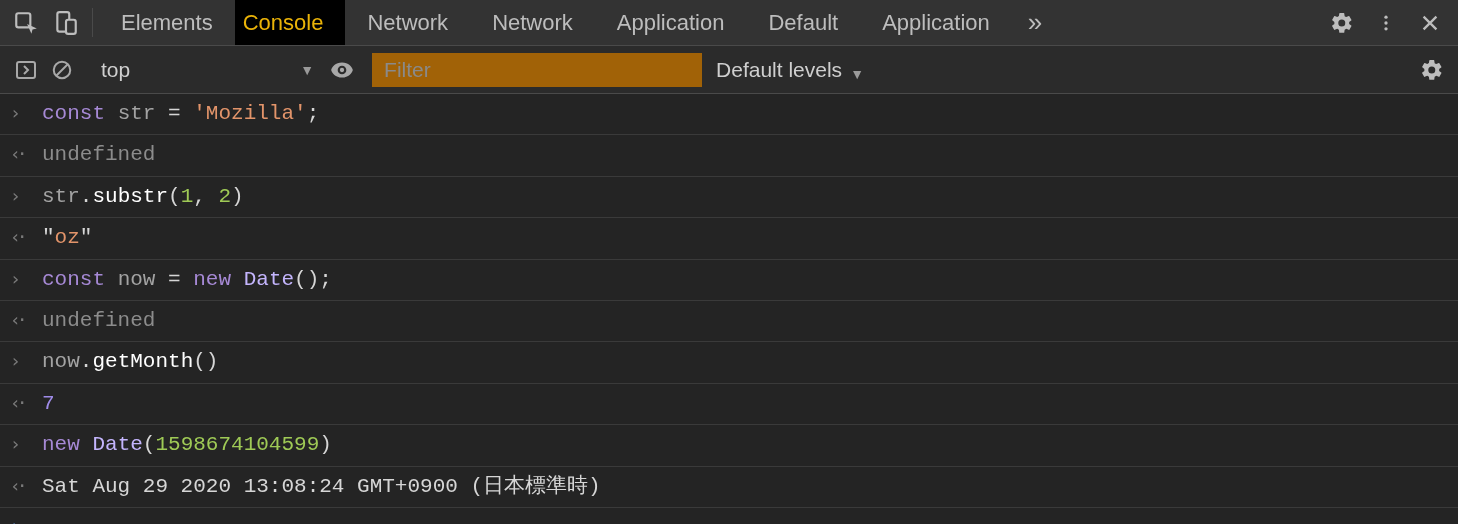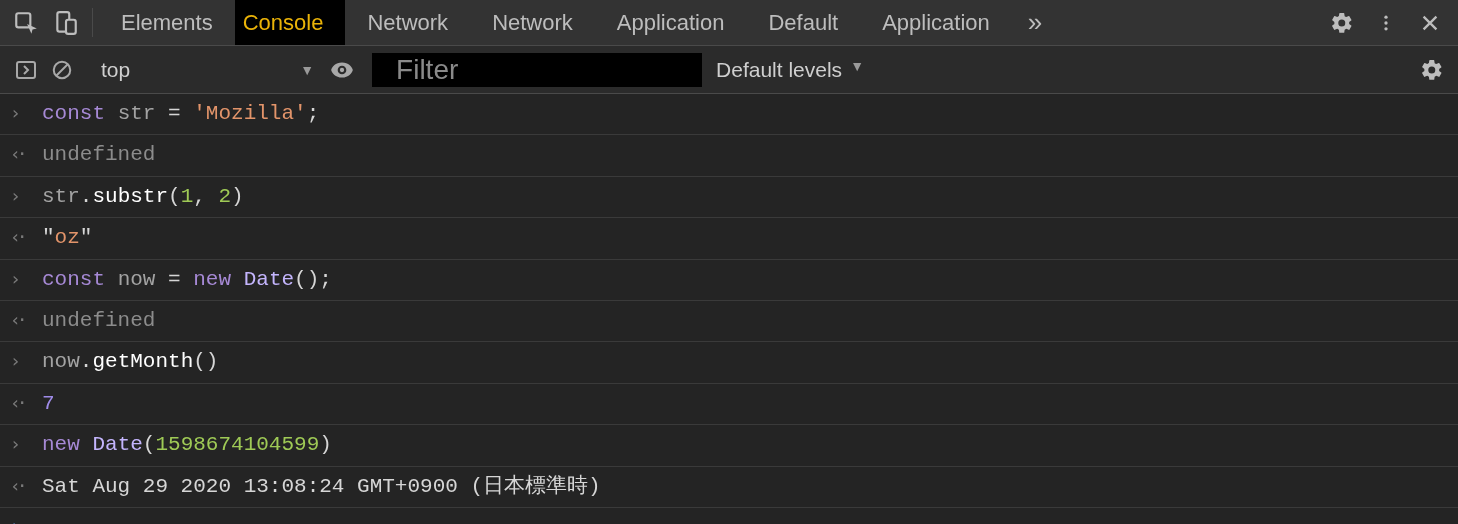--- a/index.html
+++ b/index.html
@@ -96,31 +96,31 @@
     margin-left: 6px;
   }
   .context-select .chev { font-size: 14px; color: #9a9a9a; }
   .filter-input {
     flex: 0 0 330px;
     margin-left: 12px;
   }
   .filter-input input {
     width: 100%;
     height: 34px;
-    background: #000000;
+    background: #a16207;
     border: none;
     color: #cfcfcf;
-    font-size: 28px;
-    padding: 0 24px;
+    font-size: 21px;
+    padding: 0 12px;
     outline: none;
   }
   .filter-input input::placeholder { color: #8a8a8a; }
   .levels {
     display: flex;
-    align-items: flex-start;
+    align-items: flex-end;
     gap: 8px;
     color: #cfcfcf;
     font-size: 21px;
     margin-left: 14px;
   }
   .levels .chev { font-size: 14px; color: #9a9a9a; }
   .toolbar-right {
     margin-left: auto;
     display: flex;
     align-items: center;

